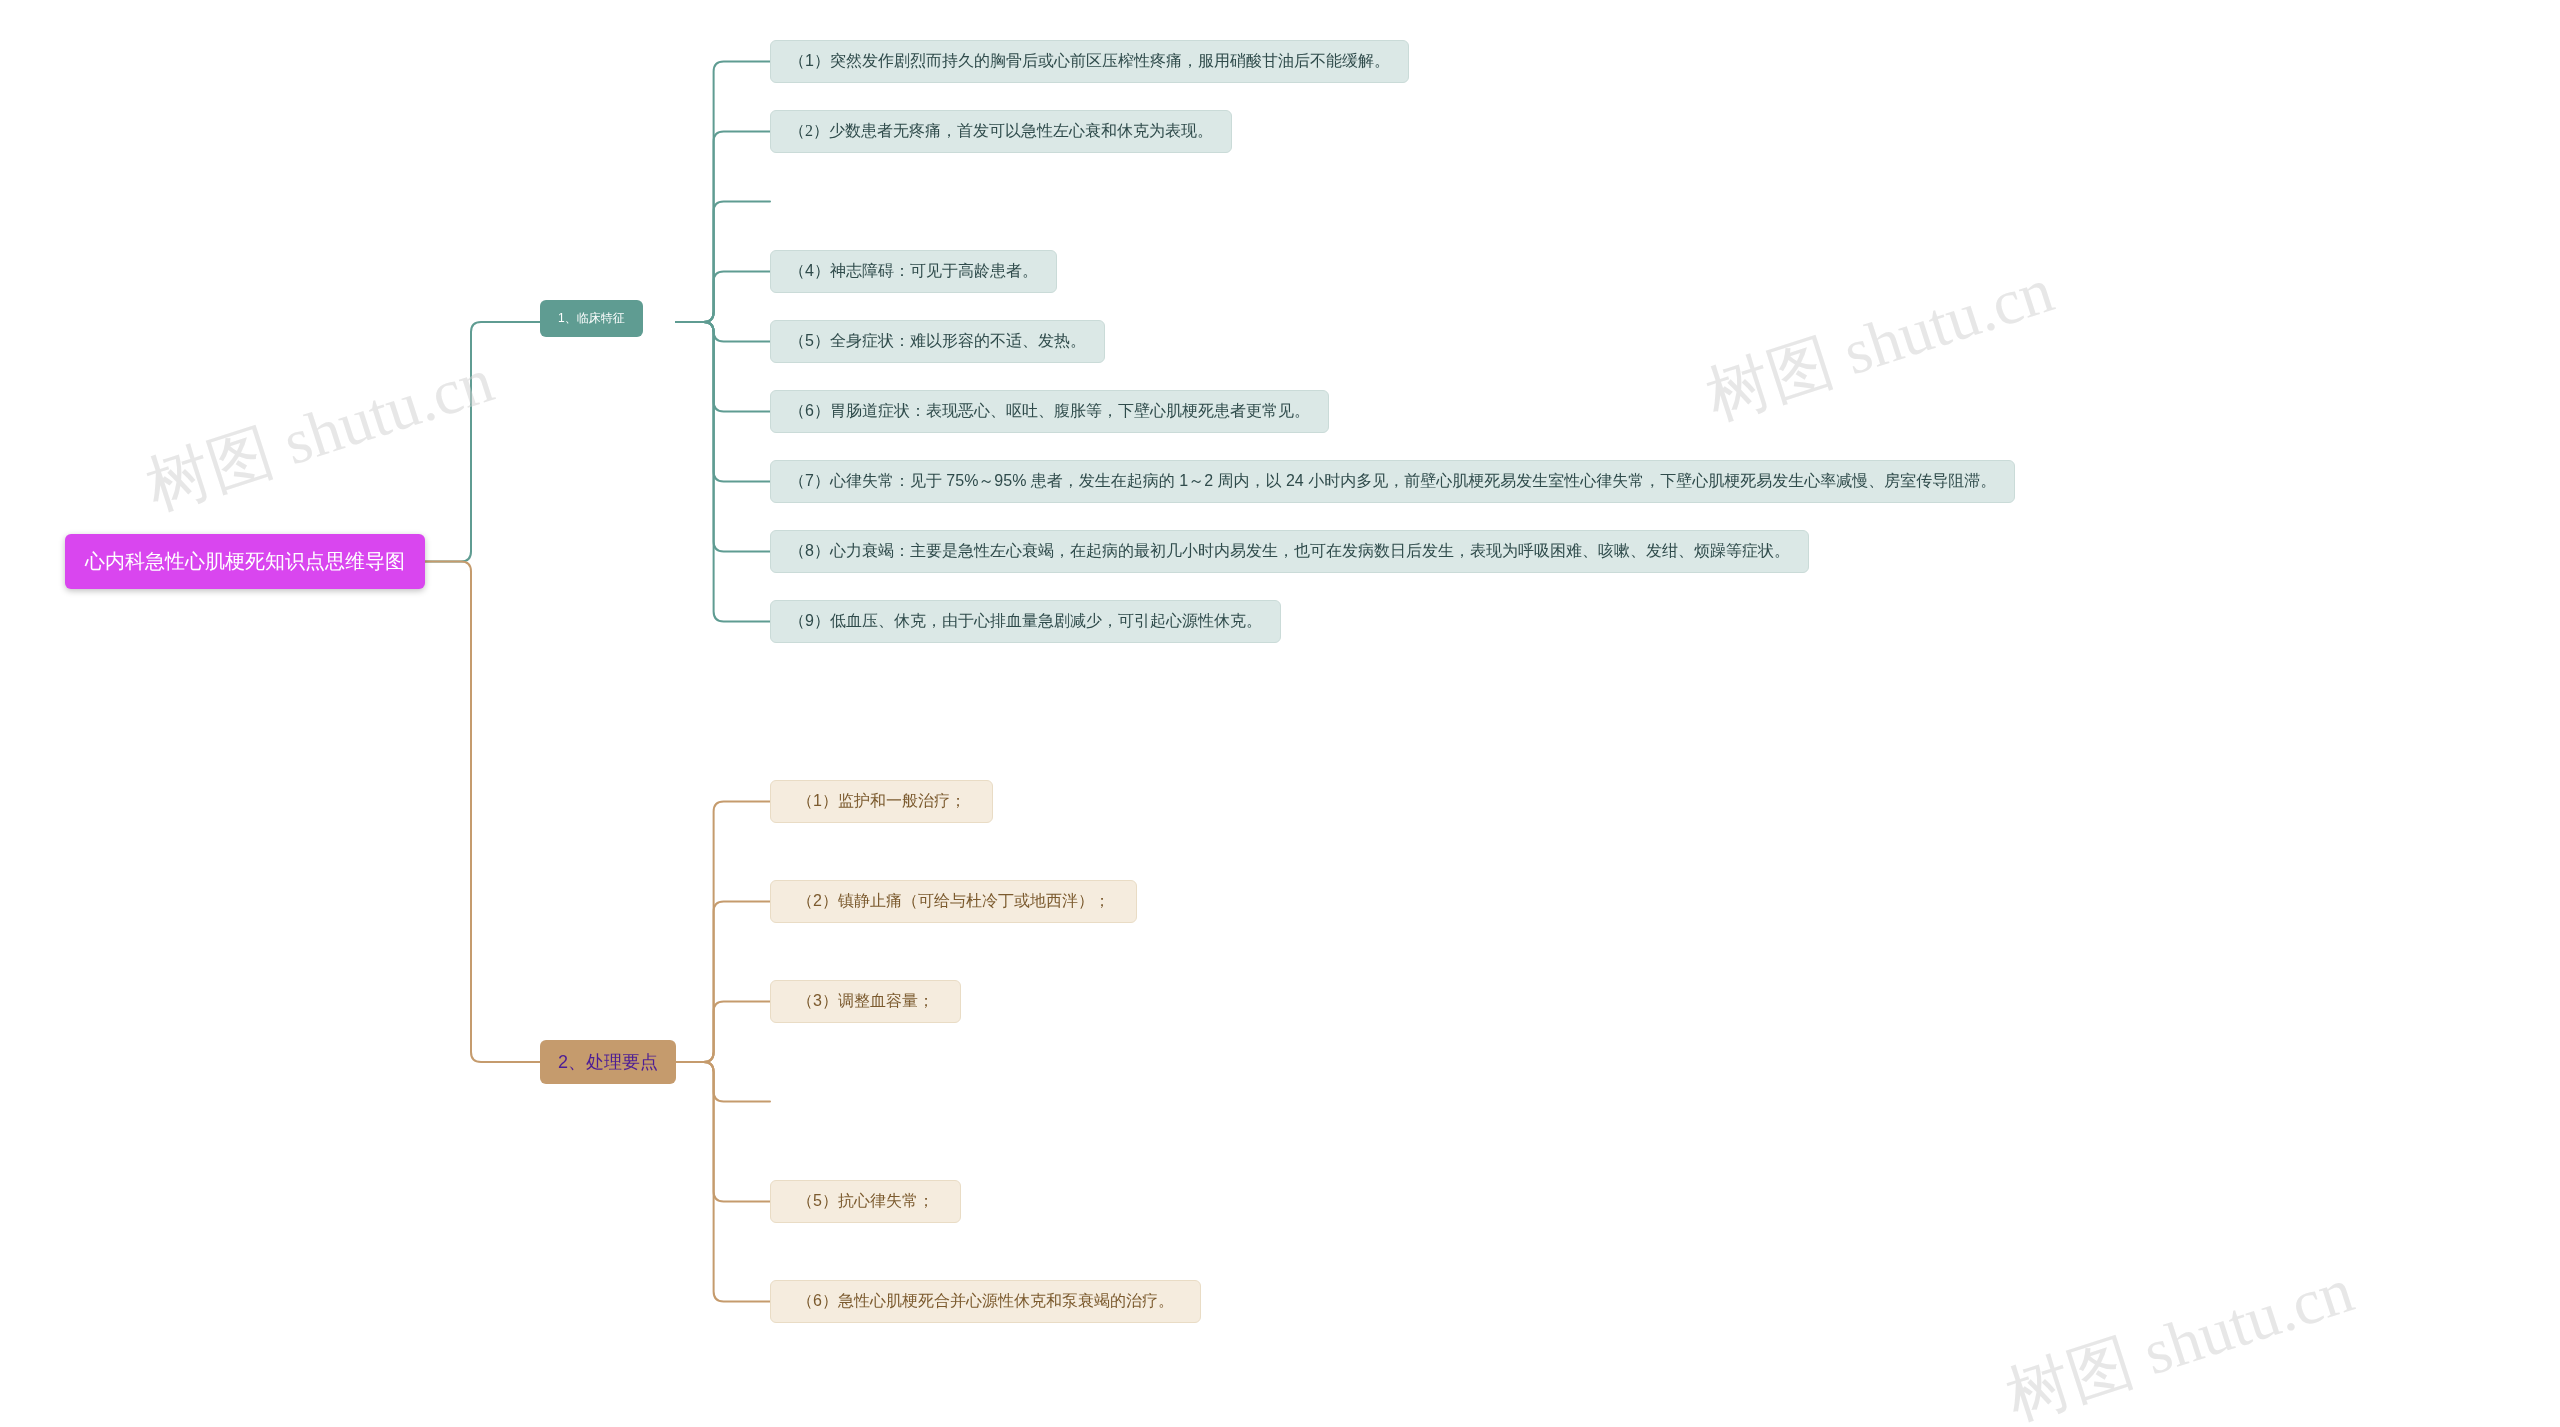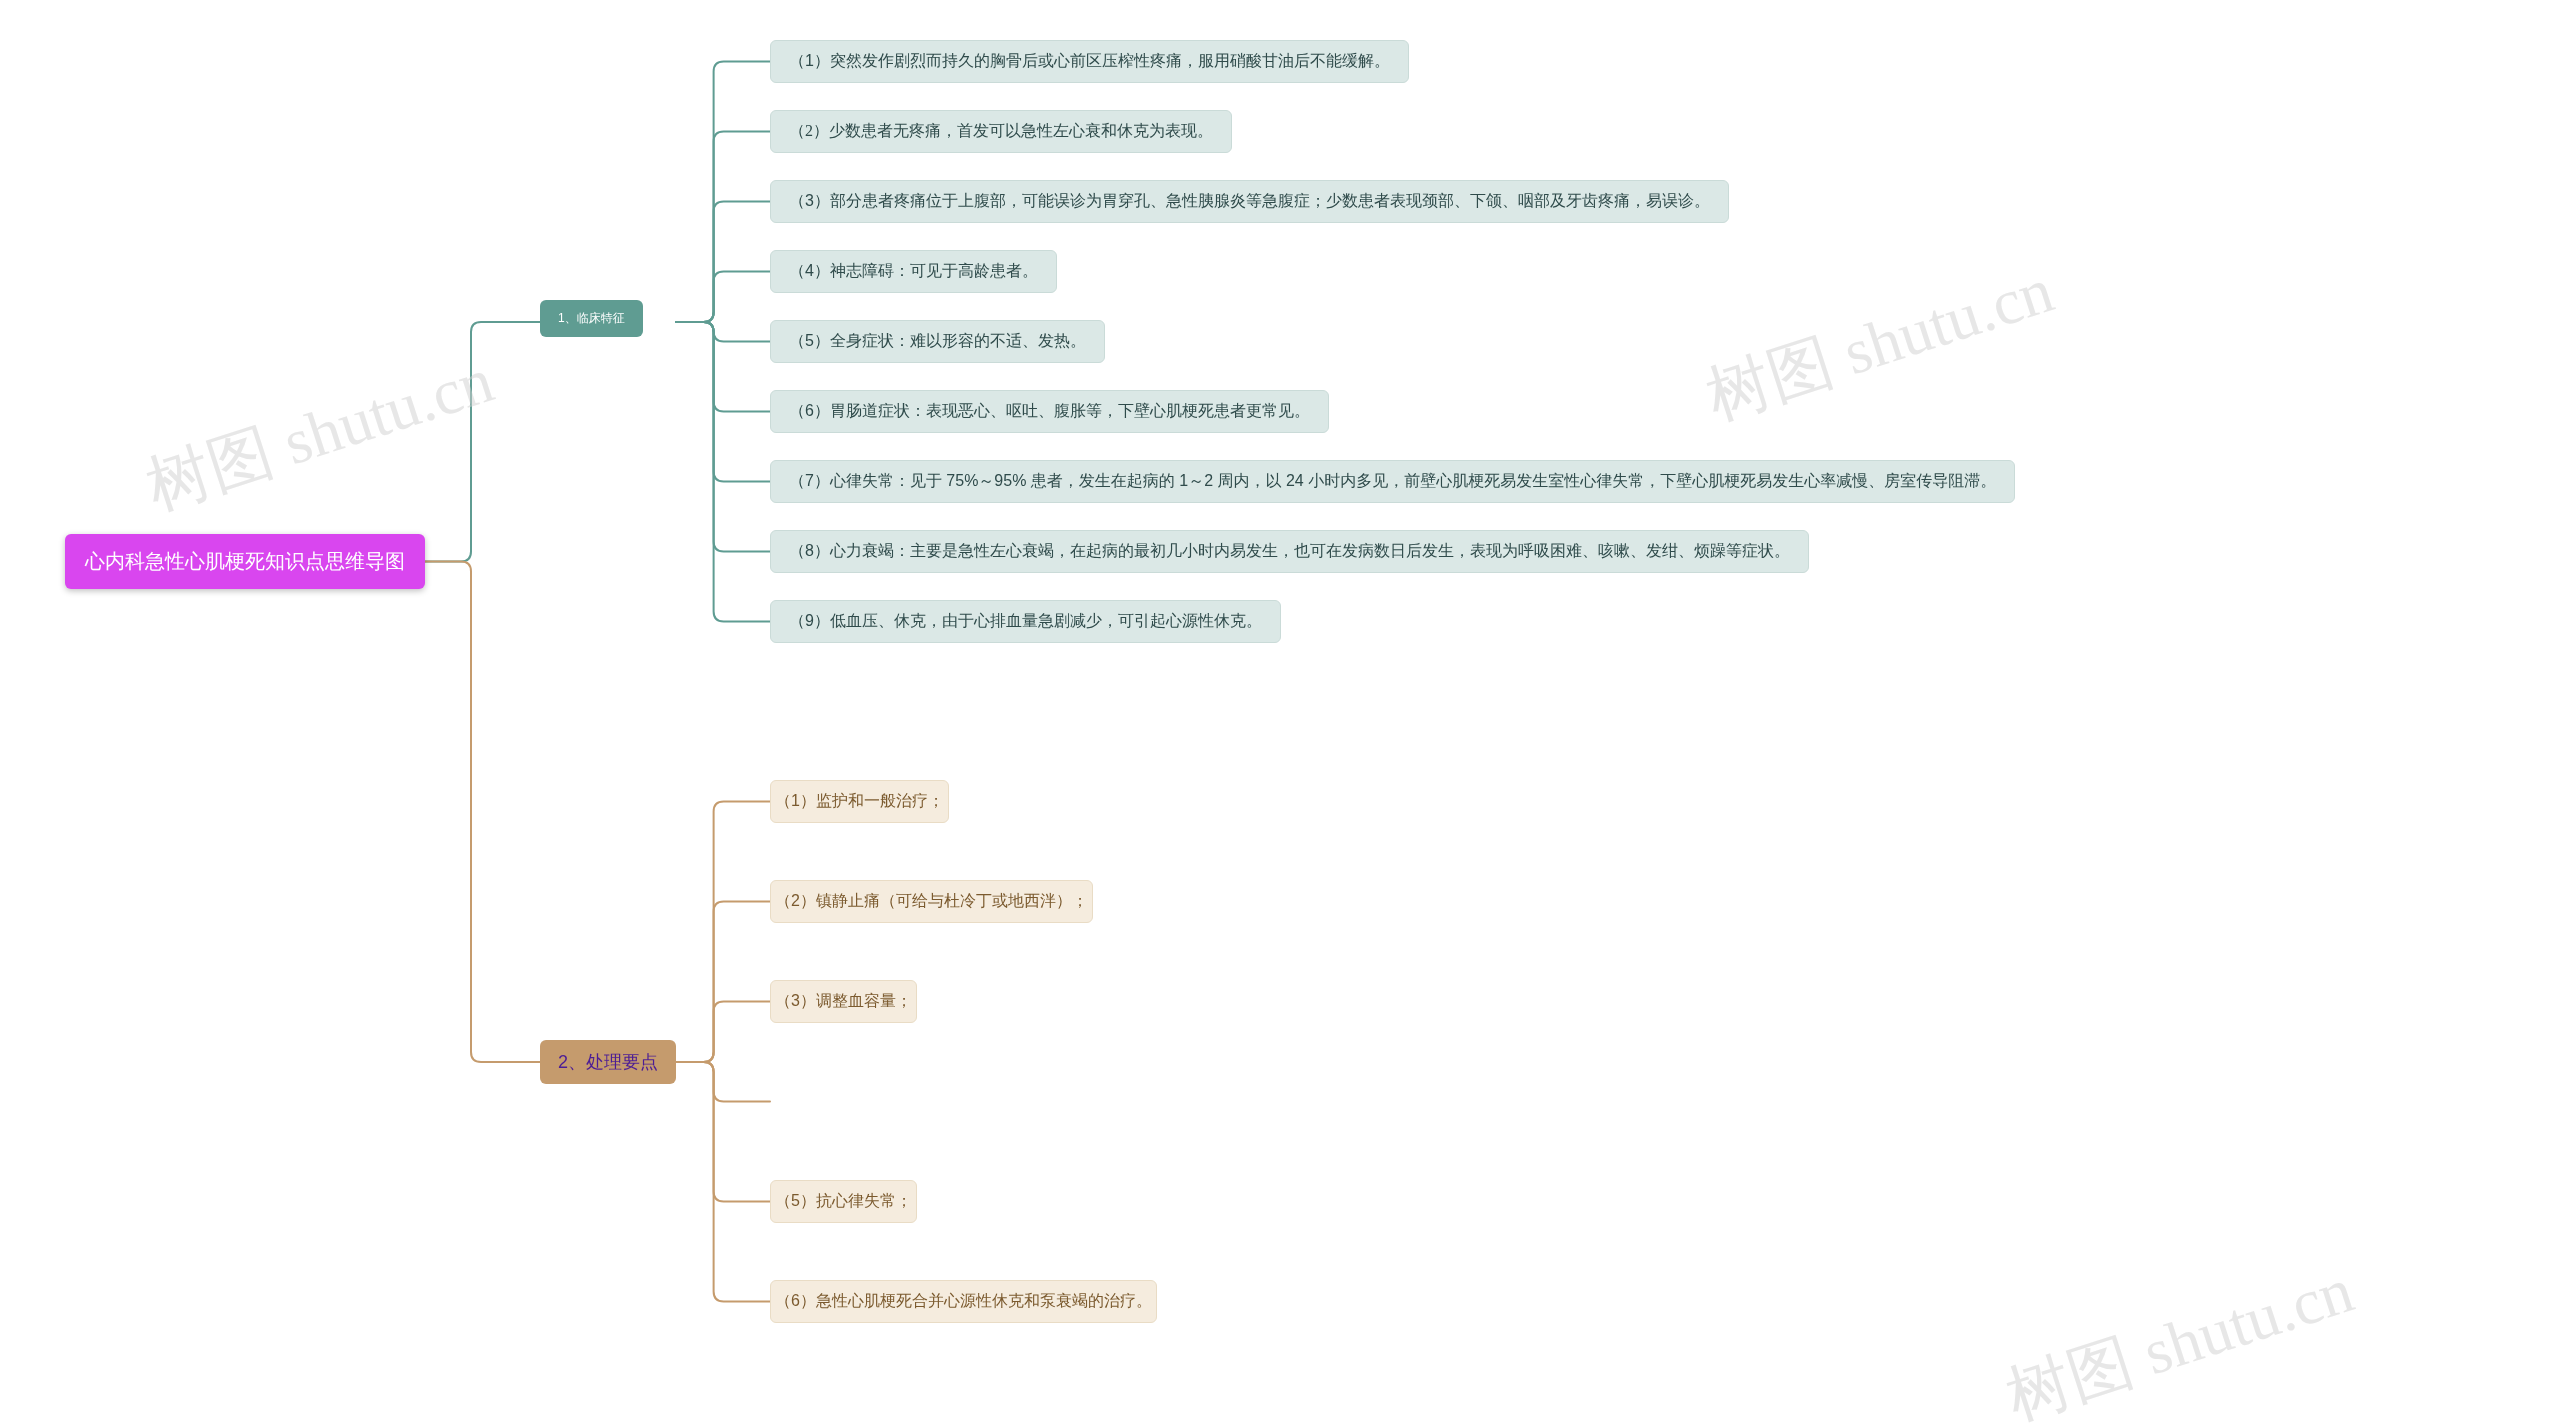--- a/index.html
+++ b/index.html
@@ -58,21 +58,21 @@
     background: #dbe8e6;
     color: #2f4b4b;
     font-size: 16px;
     padding: 10px 18px;
     border: 1px solid #cadbd8;
   }
   .leaf-b {
     background: #f5ecde;
     color: #7b5a2e;
     font-size: 16px;
-    padding: 10px 4px;
+    padding: 10px 26px;
     border: 1px solid #e9dcc5;
   }
   .watermark {
     position: absolute;
     font-size: 64px;
     color: #d0d0d0;
     opacity: 0.5;
     transform: rotate(-18deg);
     pointer-events: none;
     user-select: none;
@@ -121,23 +121,20 @@
   <div id="branch-b" class="node branch-b" style="left:540px; top:1040px;">
     <span>2、处理要点</span>
   </div>
 
   <div id="la0" class="node leaf-a" style="left:770px; top:40px;">
       <span>（1）突然发作剧烈而持久的胸骨后或心前区压榨性疼痛，服用硝酸甘油后不能缓解。</span>
     </div>
   <div id="la1" class="node leaf-a" style="left:770px; top:110px;font-family:Liberation Serif, serif;">
       <span>（2）少数患者无疼痛，首发可以急性左心衰和休克为表现。</span>
     </div>
-  <div id="la2" class="node leaf-a" style="left:770px; top:180px;">
-      <span>（3）部分患者疼痛位于上腹部，可能误诊为胃穿孔、急性胰腺炎等急腹症；少数患者表现颈部、下颌、咽部及牙齿疼痛，易误诊。</span>
-    </div>
   <div id="la3" class="node leaf-a" style="left:770px; top:250px;">
       <span>（4）神志障碍：可见于高龄患者。</span>
     </div>
   <div id="la4" class="node leaf-a" style="left:770px; top:320px;">
       <span>（5）全身症状：难以形容的不适、发热。</span>
     </div>
   <div id="la5" class="node leaf-a" style="left:770px; top:390px;">
       <span>（6）胃肠道症状：表现恶心、呕吐、腹胀等，下壁心肌梗死患者更常见。</span>
     </div>
   <div id="la6" class="node leaf-a" style="left:770px; top:460px;">

